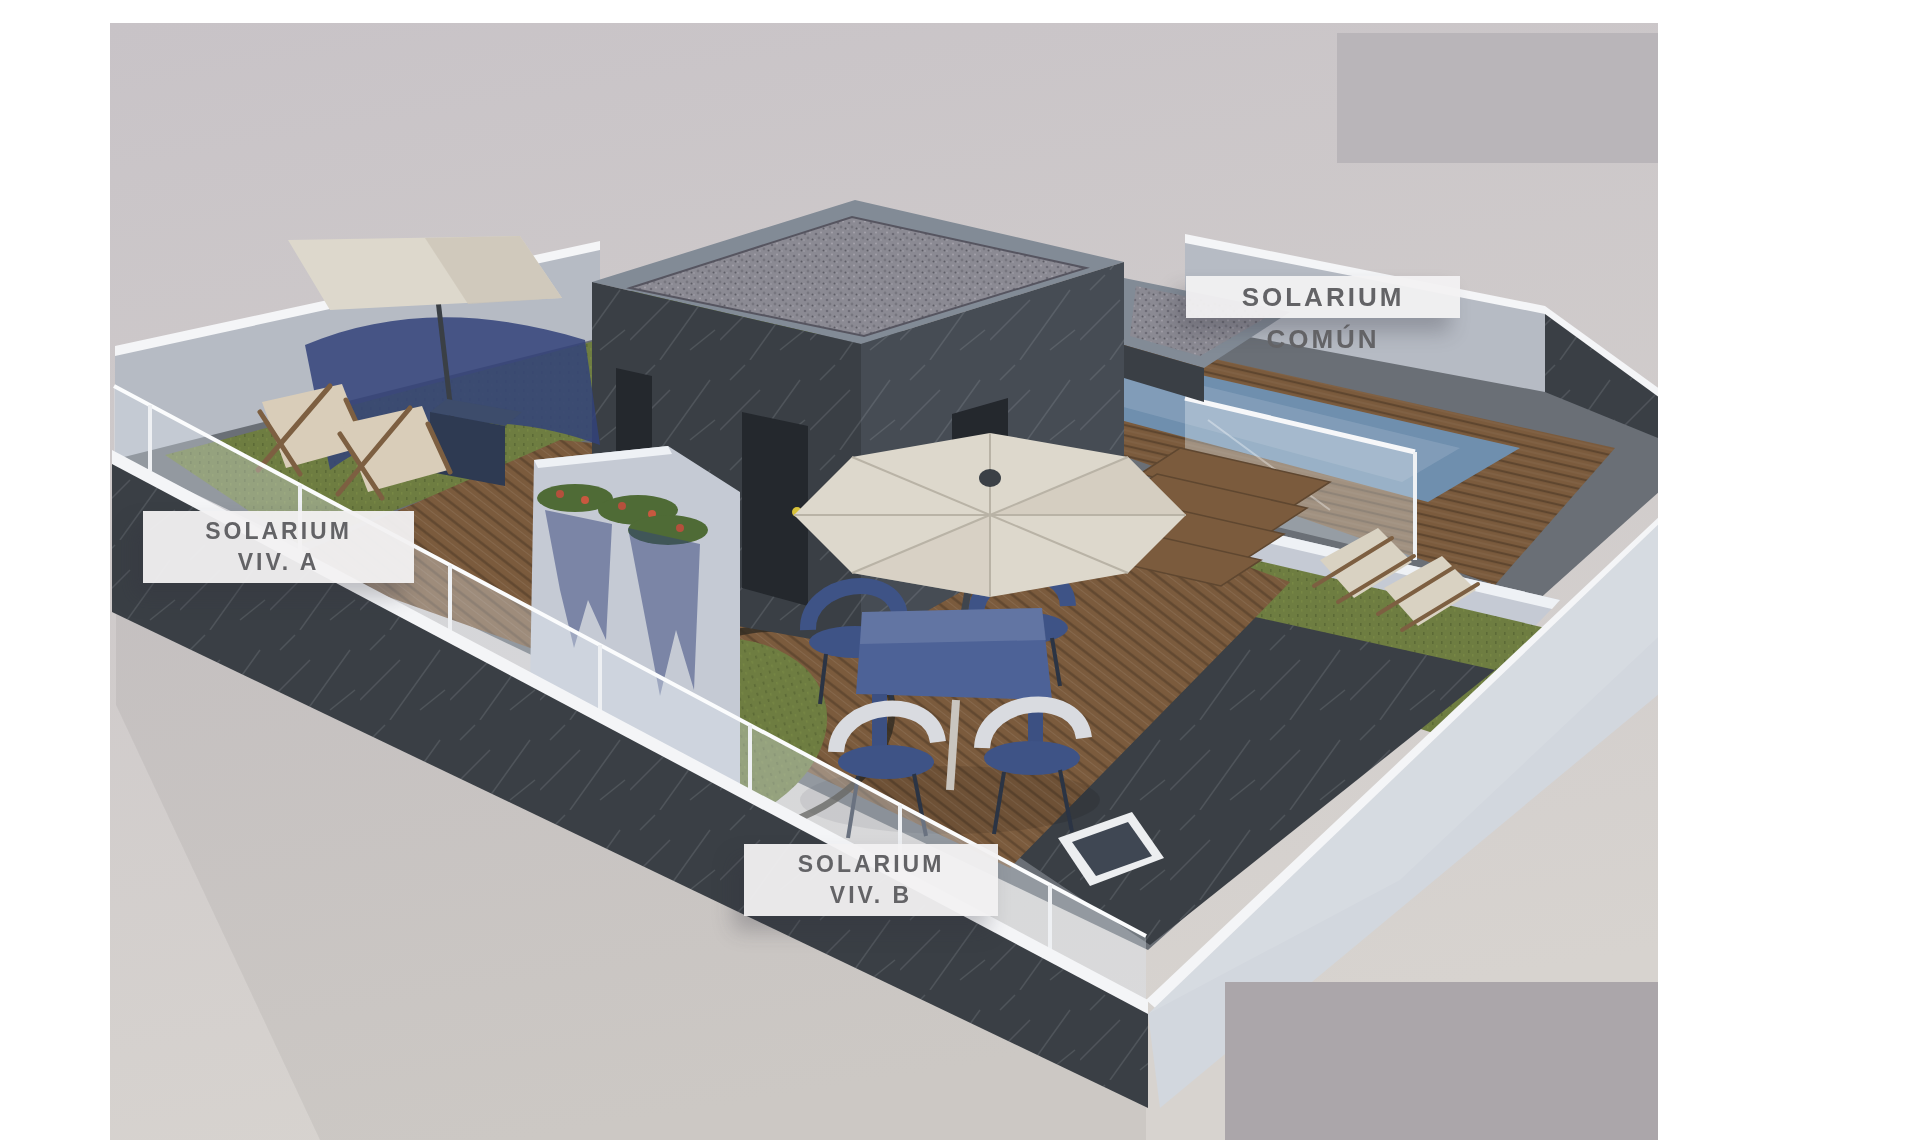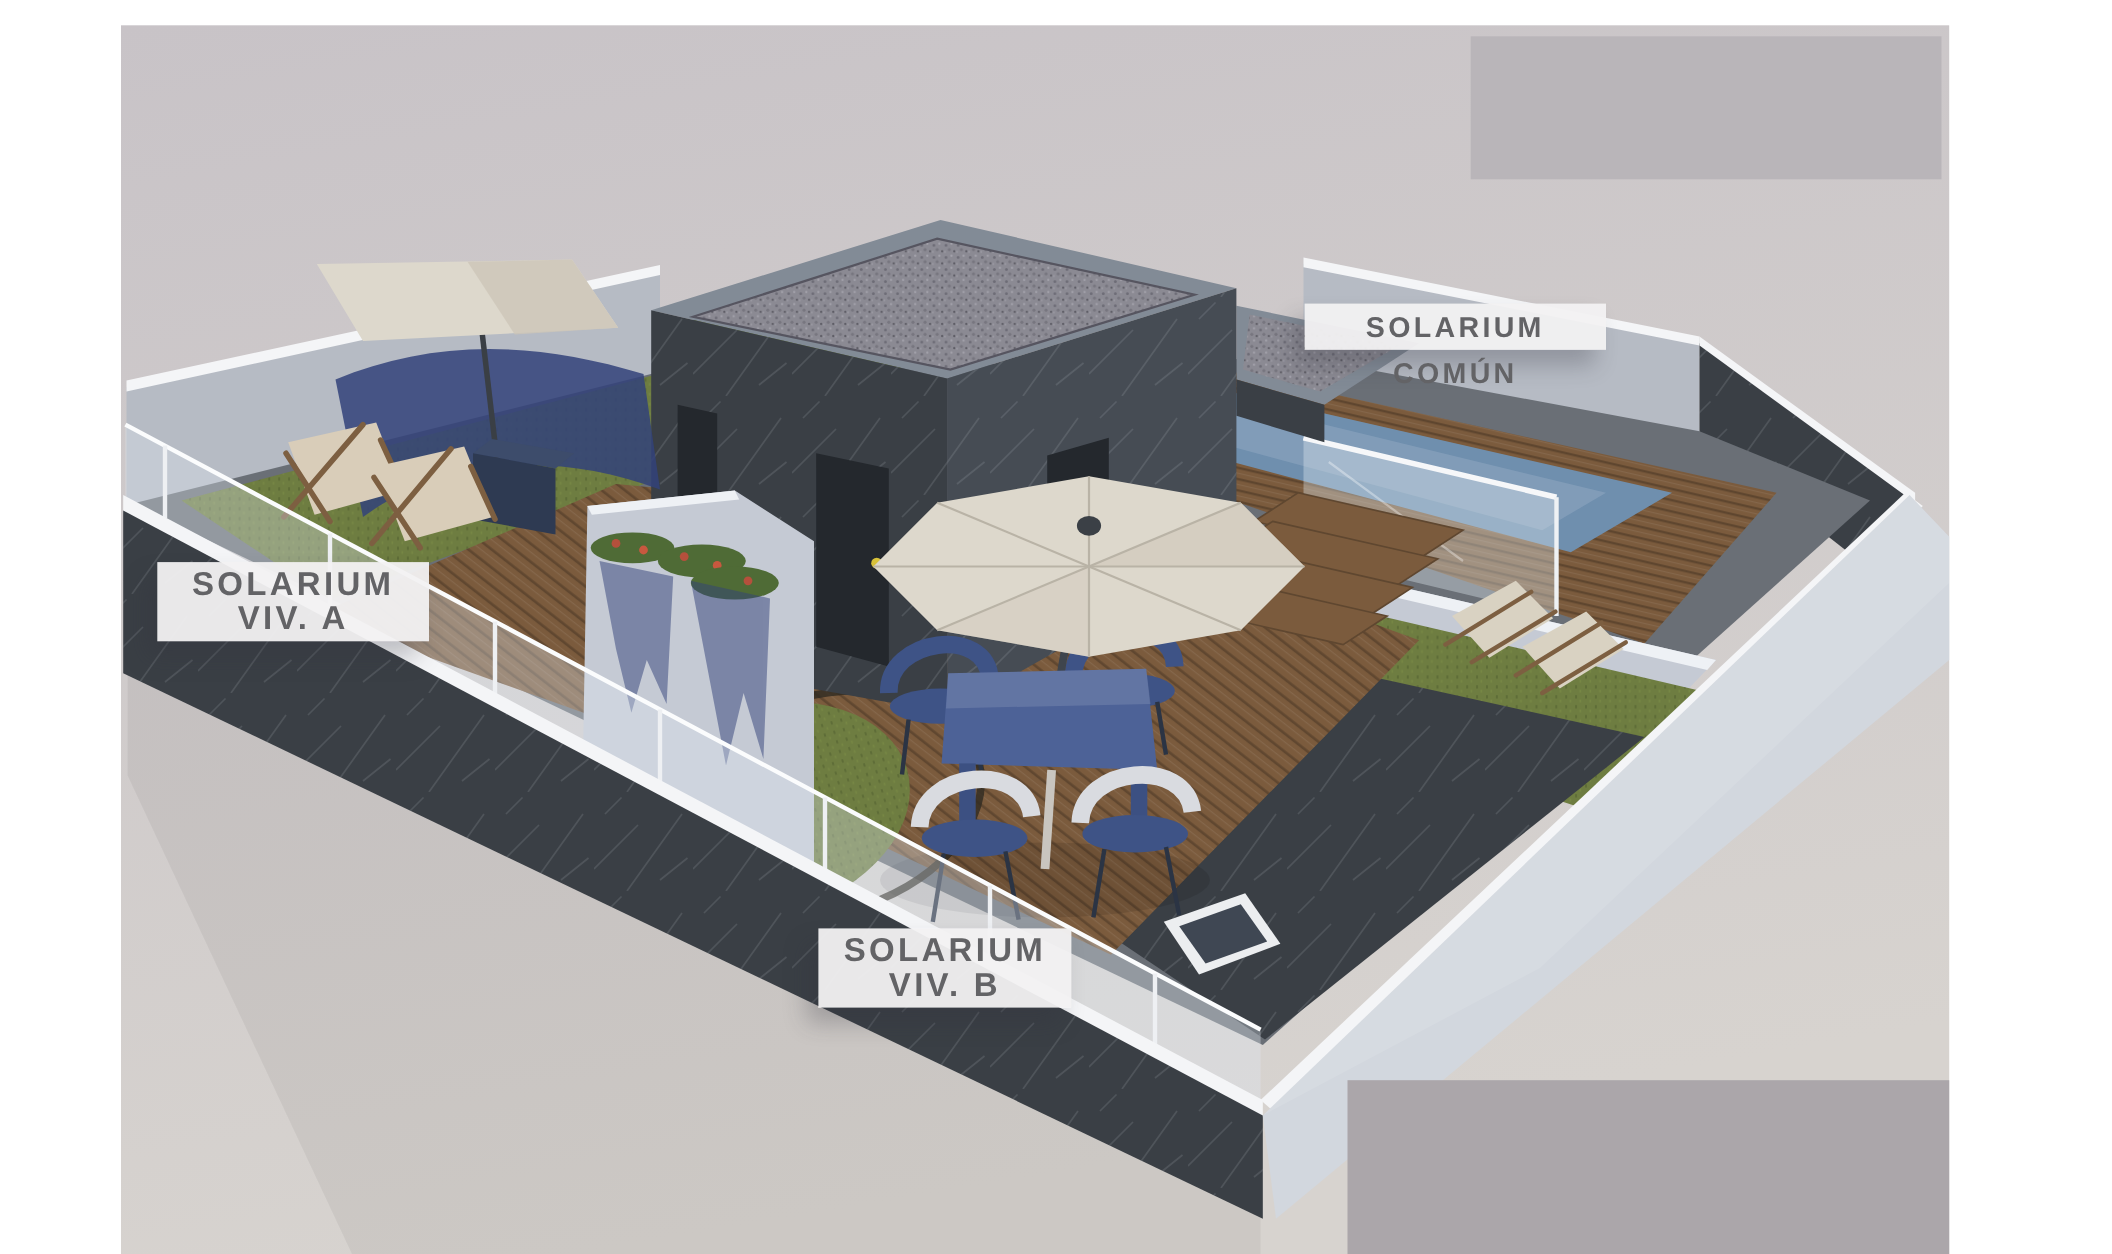--- a/index.html
+++ b/index.html
@@ -1,23 +1,23 @@
 <!DOCTYPE html>
 <html><head>
 <meta charset="utf-8">
 <style>
   html,body{margin:0;padding:0;background:#ffffff;}
-  .stage{position:relative;width:1920px;height:1140px;background:#ffffff;overflow:hidden;
+  .stage{position:relative;width:1658px;height:1140px;background:#ffffff;overflow:hidden;
          font-family:"Liberation Sans",sans-serif;}
   .stage svg{position:absolute;left:0;top:0;}
   .label{position:absolute;text-align:center;font-weight:bold;color:#636366;
          background:rgba(242,241,242,0.95);letter-spacing:3px;
          box-shadow:-10px 14px 20px rgba(50,50,60,0.28);}
   .label-common{left:1186px;top:276px;width:274px;height:42px;line-height:42px;font-size:26px;}
-  .label-two{font-size:30px;line-height:31px;padding:5px 0;}
+  .label-two{font-size:23px;line-height:31px;padding:5px 12px;}
   .label-viv-a{left:143px;top:511px;width:247px;}
   .label-viv-b{left:744px;top:844px;width:230px;}
 </style>
 </head>
 <body>
 
 <div class="stage">
 
 <svg width="1920" height="1140" viewBox="0 0 1920 1140">
   <defs>

